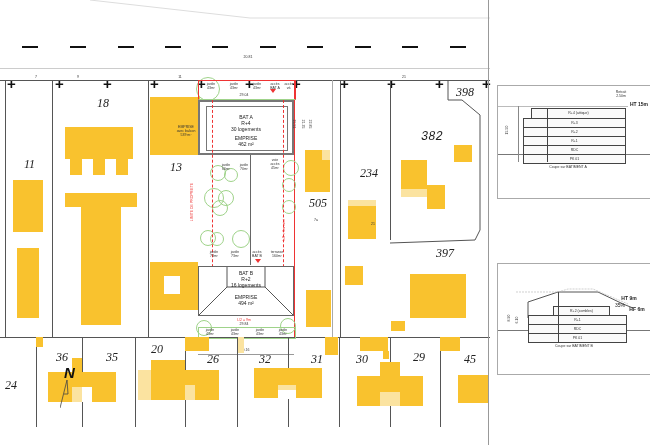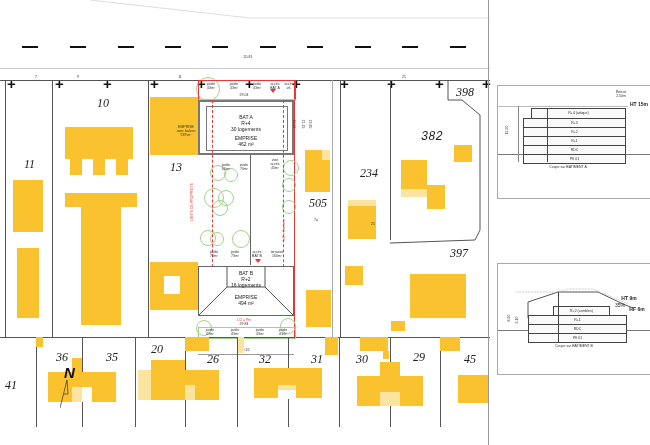--- a/index.html
+++ b/index.html
@@ -78,21 +78,21 @@
   <div class="bld" style="left:13px;top:180px;width:30px;height:52px;"></div>
   <div class="bld" style="left:17px;top:248px;width:22px;height:70px;"></div>
   <div class="bld" style="left:65px;top:127px;width:68px;height:32px;"></div>
   <div class="bld" style="left:70px;top:159px;width:12px;height:16px;"></div>
   <div class="bld" style="left:93px;top:159px;width:12px;height:16px;"></div>
   <div class="bld" style="left:116px;top:159px;width:12px;height:16px;"></div>
   <div class="bld" style="left:65px;top:193px;width:72px;height:14px;"></div>
   <div class="bld" style="left:81px;top:207px;width:40px;height:118px;"></div>
 
   <div class="lot" style="left:24px;top:157px;">11</div>
-  <div class="lot" style="left:97px;top:96px;">10</div>
+  <div class="lot" style="left:97px;top:96px;">18</div>
 
   <div class="bld" style="left:150px;top:97px;width:50px;height:58px;">
     <div class="tiny" style="left:22px;top:28px;width:28px;">EMPRISE</div>
     <div class="tiny" style="left:22px;top:32px;width:28px;">avec balcon</div>
     <div class="tiny" style="left:22px;top:36px;width:28px;">539 m²</div>
   </div>
   <div class="lot" style="left:170px;top:160px;">13</div>
   <div class="bld" style="left:150px;top:262px;width:48px;height:48px;"></div>
   <div class="abs" style="left:164px;top:276px;width:16px;height:18px;background:#fff;"></div>
 
@@ -180,36 +180,36 @@
   <div class="bld" style="left:348px;top:206px;width:28px;height:33px;"></div>
   <div class="tiny" style="left:370px;top:222px;width:6px;">21</div>
   <div class="bld" style="left:345px;top:266px;width:18px;height:19px;"></div>
 
   <div class="lot" style="left:456px;top:85px;">398</div>
   <div class="lot" style="left:421px;top:130px;font-family:Liberation Mono, monospace;">382</div>
   <div class="bld" style="left:454px;top:145px;width:18px;height:17px;"></div>
   <div class="bld" style="left:401px;top:160px;width:26px;height:29px;"></div>
   <div class="bld-light" style="left:401px;top:189px;width:26px;height:8px;"></div>
   <div class="bld" style="left:427px;top:185px;width:18px;height:24px;"></div>
-  <div class="lot" style="left:450px;top:246px;">397</div>
+  <div class="lot" style="left:436px;top:246px;">397</div>
   <div class="bld" style="left:410px;top:274px;width:56px;height:44px;"></div>
   <div class="bld" style="left:391px;top:321px;width:14px;height:10px;"></div>
 
   <div class="line-v" style="left:36px;top:337px;height:90px;"></div>
   <div class="line-v" style="left:82px;top:337px;height:90px;"></div>
   <div class="line-v" style="left:135px;top:337px;height:90px;"></div>
   <div class="line-v" style="left:185px;top:337px;height:90px;"></div>
   <div class="line-v" style="left:237px;top:337px;height:90px;"></div>
   <div class="line-v" style="left:288px;top:337px;height:90px;"></div>
   <div class="line-v" style="left:339px;top:337px;height:90px;"></div>
   <div class="line-v" style="left:390px;top:337px;height:90px;"></div>
   <div class="line-v" style="left:440px;top:337px;height:90px;"></div>
 
   <div class="bld" style="left:36px;top:337px;width:7px;height:10px;"></div>
-  <div class="lot" style="left:5px;top:378px;">41</div>
+  <div class="lot" style="left:5px;top:378px;">24</div>
   <div class="lot" style="left:56px;top:350px;">36</div>
   <div class="bld" style="left:72px;top:358px;width:10px;height:14px;"></div>
   <div class="bld" style="left:48px;top:372px;width:68px;height:30px;"></div>
   <div class="bld-light" style="left:72px;top:387px;width:10px;height:15px;"></div>
   <div class="abs" style="left:82px;top:387px;width:10px;height:15px;background:#fff;"></div>
   <div class="abs" style="left:64px;top:364px;">
     <div class="abs" style="left:0;top:0;font-size:15px;font-weight:bold;font-style:italic;color:#111;">N</div>
     <svg class="abs" style="left:-4px;top:16px" width="12" height="30">
       <path d="M7 0 L0 28 M7 0 L8 14 L4 14" stroke="#444" stroke-width="0.8" fill="none"></path>
     </svg>

